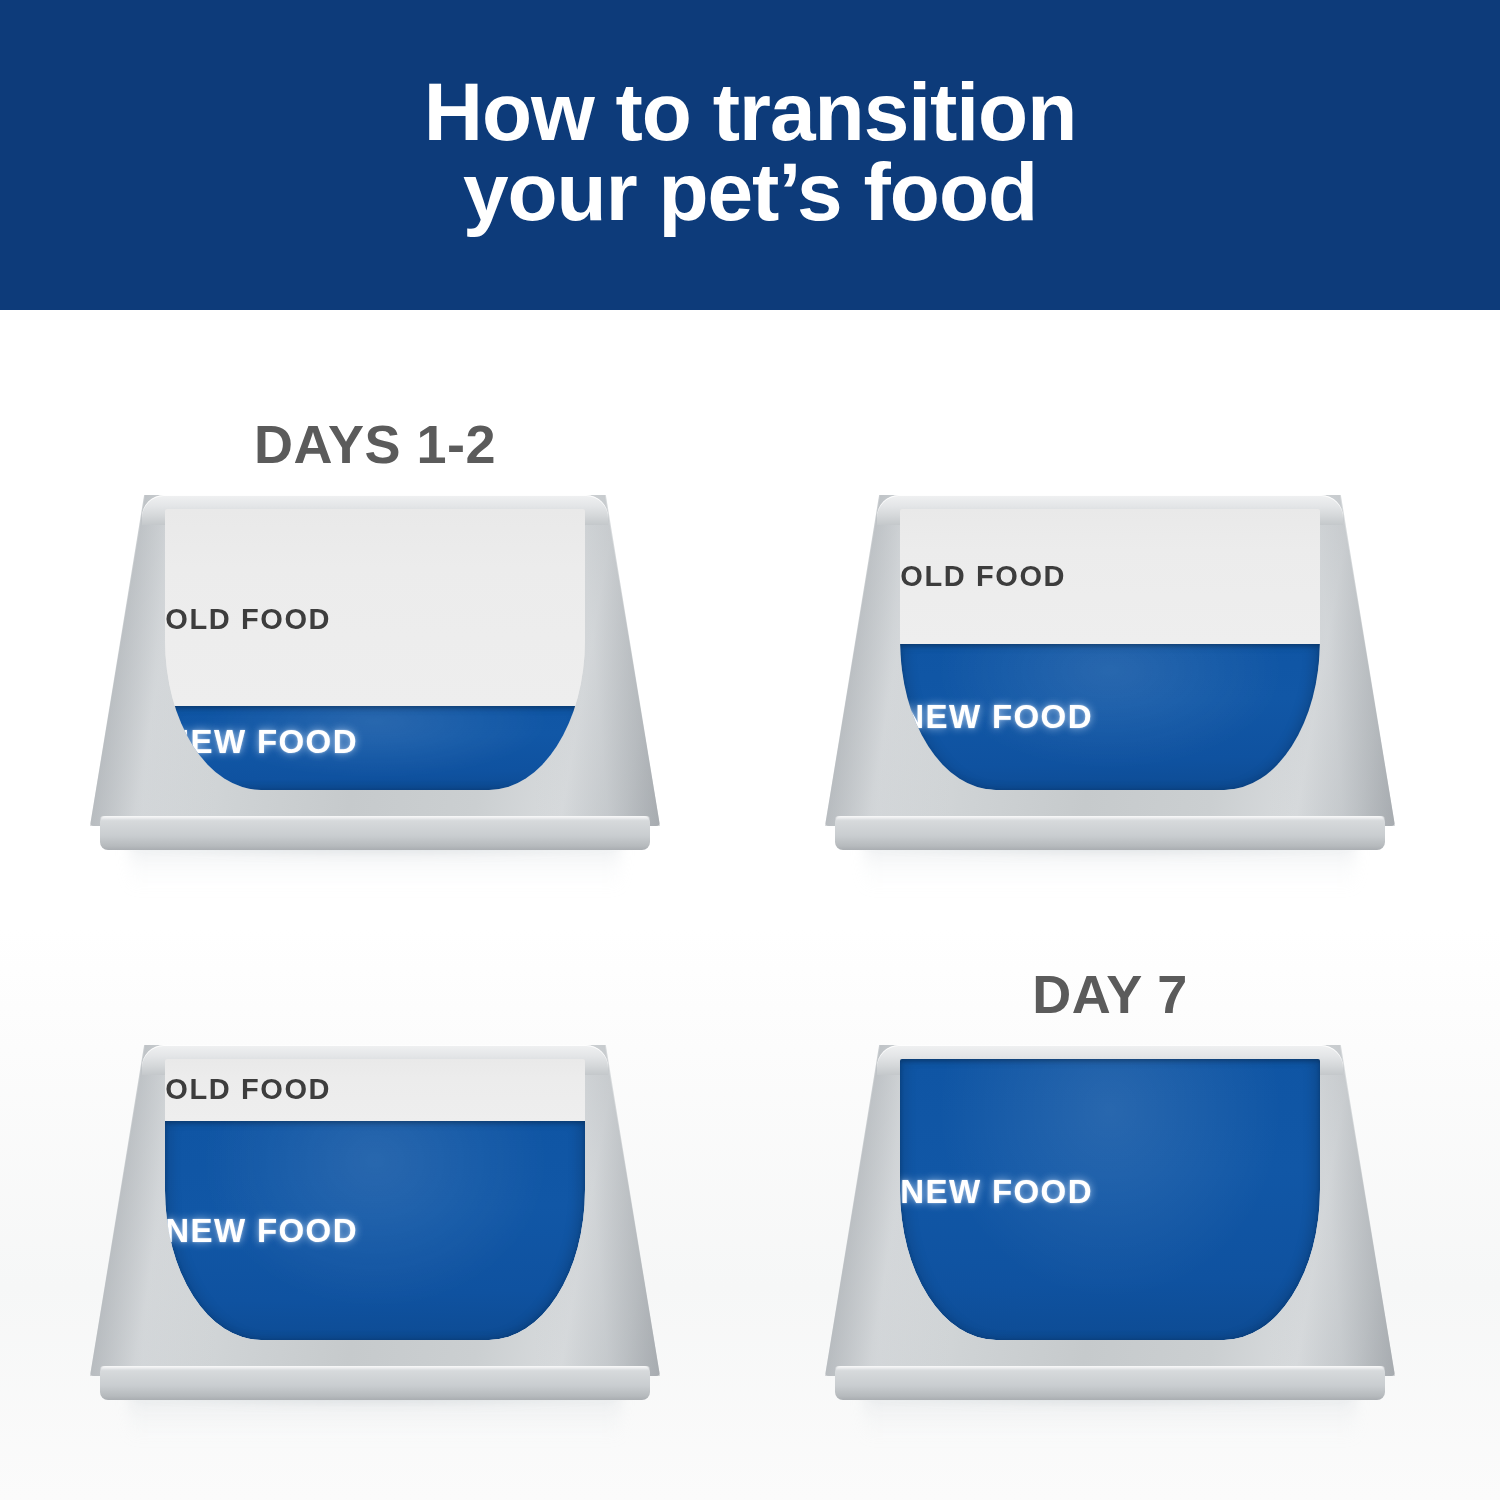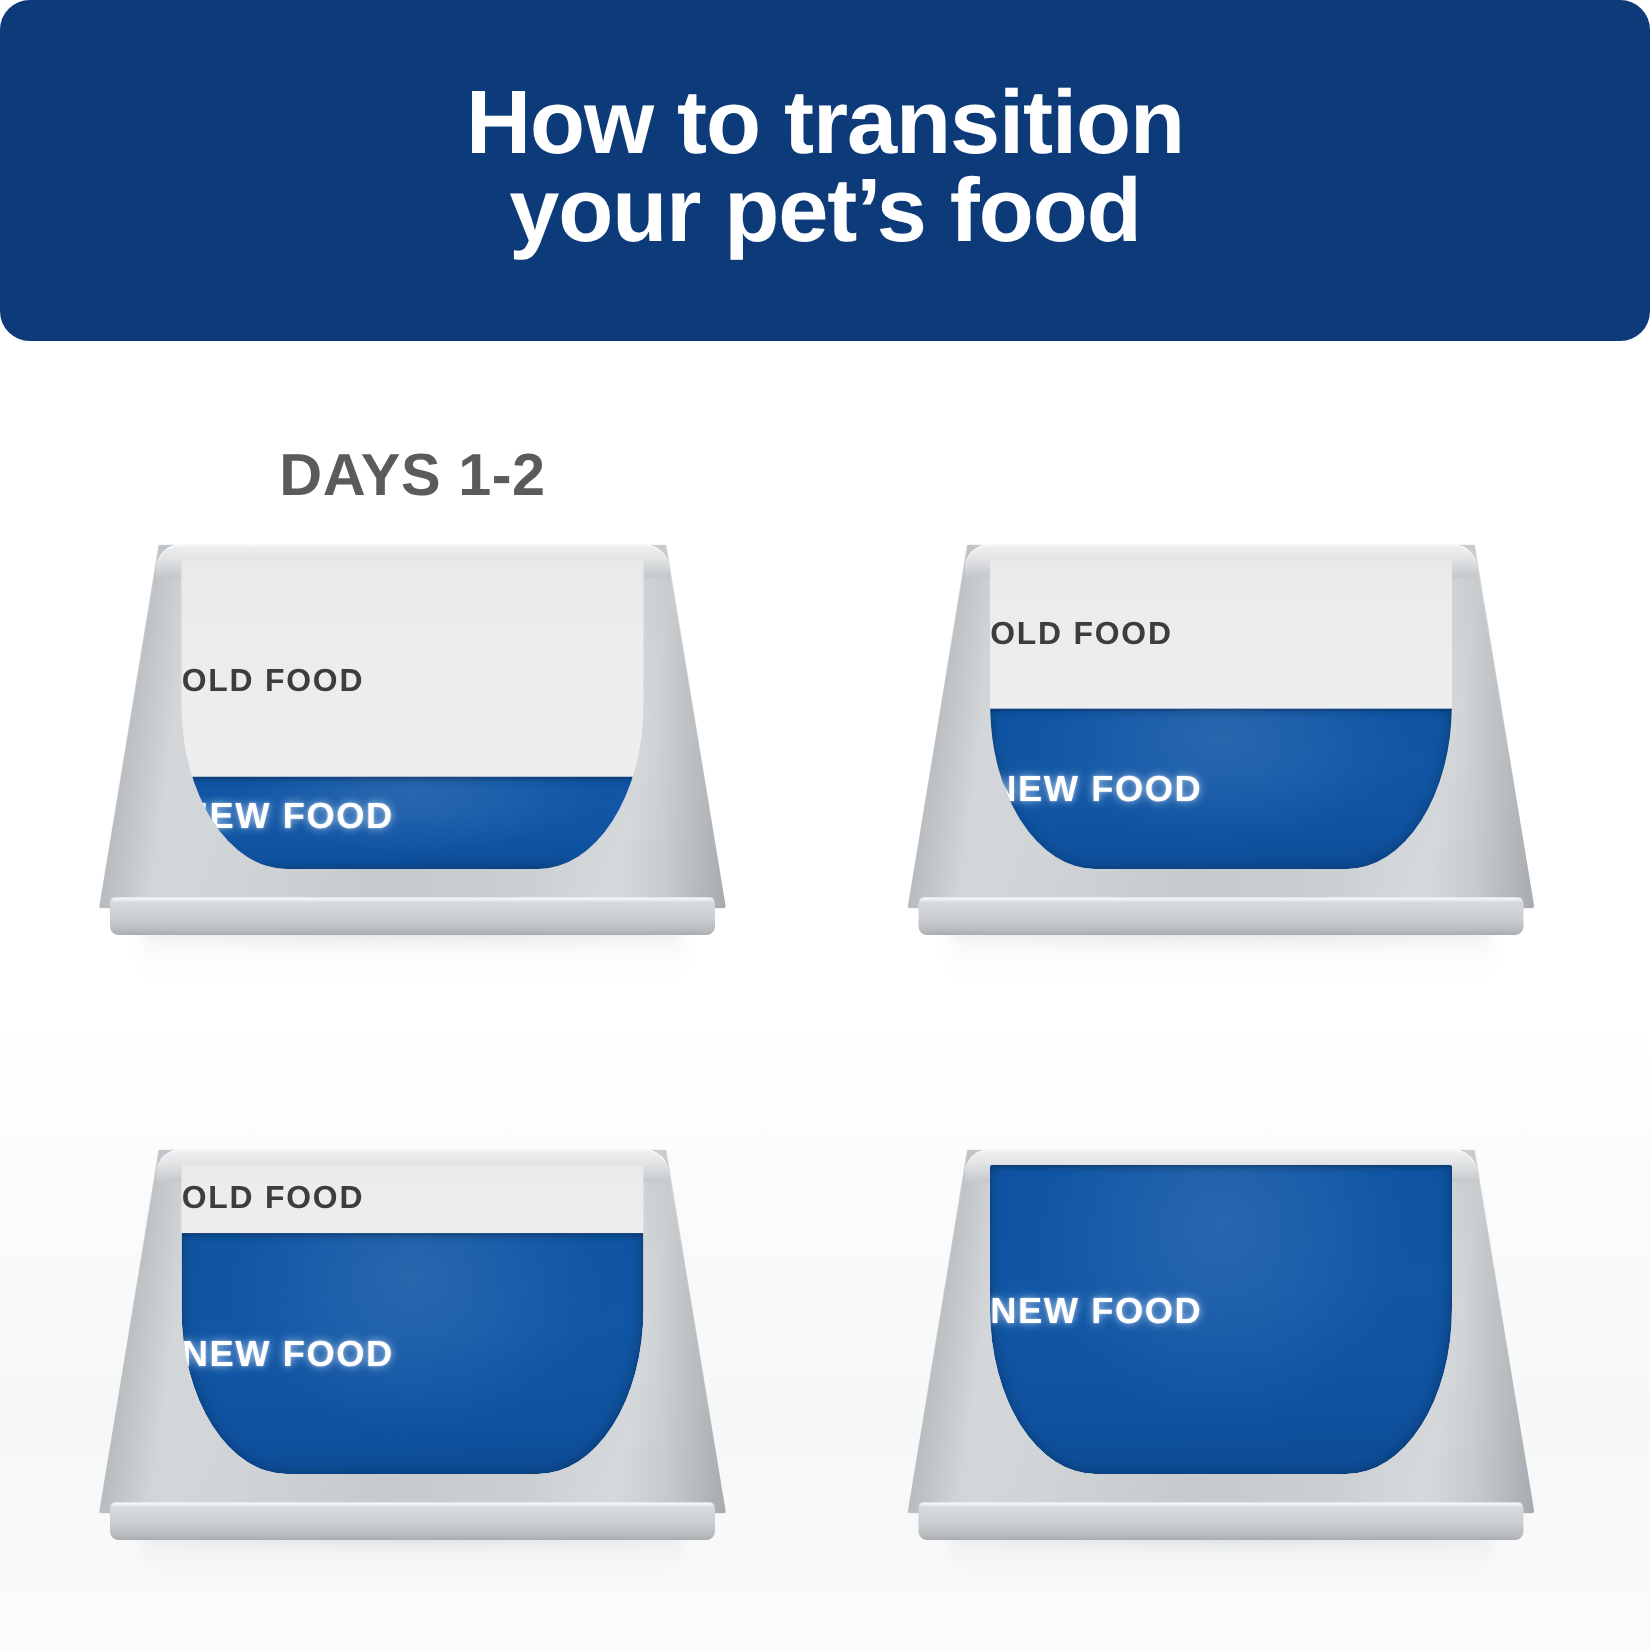--- a/index.html
+++ b/index.html
@@ -9,21 +9,21 @@
     background:#ffffff;
     overflow:hidden;
     position:relative;
   }
 
   
   #header {
     position:absolute; left:0; top:0;
     width:1500px; height:310px;
     background:#0d3b7a;
-    display:flex; align-items:center; justify-content:center;border-radius:27px;
+    display:flex; align-items:center; justify-content:center;
   }
   #header-title {
     color:#ffffff;
     font-size:82px;
     font-weight:bold;
     line-height:0.98;
     text-align:center;
     letter-spacing:-1px;
     white-space:pre-line;
     padding-bottom:6px;
@@ -39,21 +39,21 @@
     position:absolute;
     width:680px; height:560px;
   }
   .bowl-cell.c0 { left:35px;  top:95px;  }
   .bowl-cell.c1 { left:770px; top:95px;  }
   .bowl-cell.c2 { left:35px;  top:645px; }
   .bowl-cell.c3 { left:770px; top:645px; }
 
   
   .stage-label {
-    position:absolute; left:0; top:0;
+    position:absolute; left:0; top:12px;
     width:680px;
     text-align:center;
     color:#5b5b5b;
     font-size:54px;
     font-weight:bold;
     letter-spacing:0.5px;
     line-height:1;
   }
 
   
@@ -252,20 +252,21 @@
           <div class="new-food rounded-bottom" style="height: 78%;">
             <div class="lbl lbl-new" style="top: calc(50% - 16.5px);">NEW FOOD</div>
           </div>
         </div>
       </div>
       <div class="base"></div>
     </div>
   </div>
 
   <div class="bowl-cell c3">
+    <div class="stage-label">DAY 7</div>
     <div class="bowl">
       <div class="ground-shadow"></div>
       <div class="floor-reflection"></div>
       <div class="body-wrap">
         <div class="body"></div>
         <div class="wedge-l"></div>
         <div class="wedge-r"></div>
         <div class="rim"></div>
         <div class="well">
 

